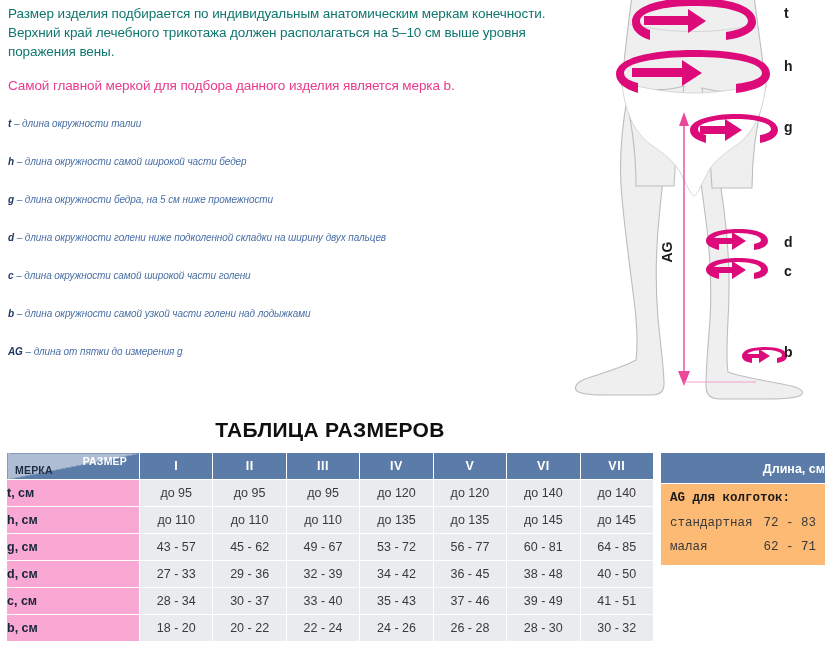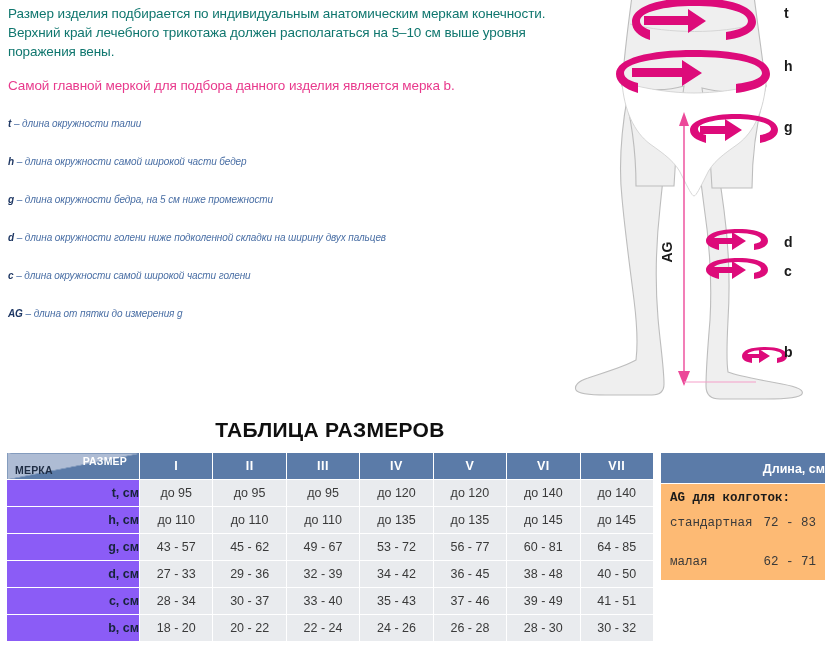--- a/index.html
+++ b/index.html
@@ -133,24 +133,24 @@
   th.col-head {
     background: #5b7ba8;
     color: #ffffff;
     font-weight: bold;
     font-size: 13px;
     text-align: center;
     height: 32px;
     letter-spacing: 0.5px;
   }
   td.row-label {
-    background: #8b5cf6;
+    background: #f9a8d4;
     color: #17243a;
     font-weight: bold;
-    text-align: right;
+    text-align: left;
     font-size: 13px;
   }
   td.data-cell {
     background: #e9ebee;
     color: #3a3a3a;
     text-align: center;
     font-size: 12.5px;
   }
 
   
@@ -184,21 +184,21 @@
     font-size: 12.5px;
     font-weight: bold;
     color: #1a1a1a;
     margin-bottom: 11px;
   }
   .lp-row {
     display: flex;
     justify-content: space-between;
     font-size: 12.5px;
     color: #3a3a3a;
-    margin-bottom: 25px;
+    margin-bottom: 10px;
   }
   .lp-row:last-child { margin-bottom: 2px; }
   .lp-row .lp-val { color: #3a3a3a; }
 </style>
 </head>
 <body>
 
 <div id="top-section">
 
   <div id="text-column">
@@ -217,20 +217,24 @@
       <span class="key">g</span>
       <span>– длина окружности бедра, на 5 см ниже промежности</span>
     </div>
     <div class="legend-row">
       <span class="key">d</span>
       <span>– длина окружности голени ниже подколенной складки на ширину двух пальцев</span>
     </div>
     <div class="legend-row">
       <span class="key">c</span>
       <span>– длина окружности самой широкой части голени</span>
+    </div>
+    <div class="legend-row">
+      <span class="key">b</span>
+      <span>– длина окружности самой узкой части голени над лодыжками</span>
     </div>
     <div class="legend-row">
       <span class="key">AG</span>
       <span>– длина от пятки до измерения g</span>
     </div>
   </div>
 
   <div id="illustration">
     <svg width="272" height="410" viewBox="0 0 272 410" xmlns="http://www.w3.org/2000/svg">
 

